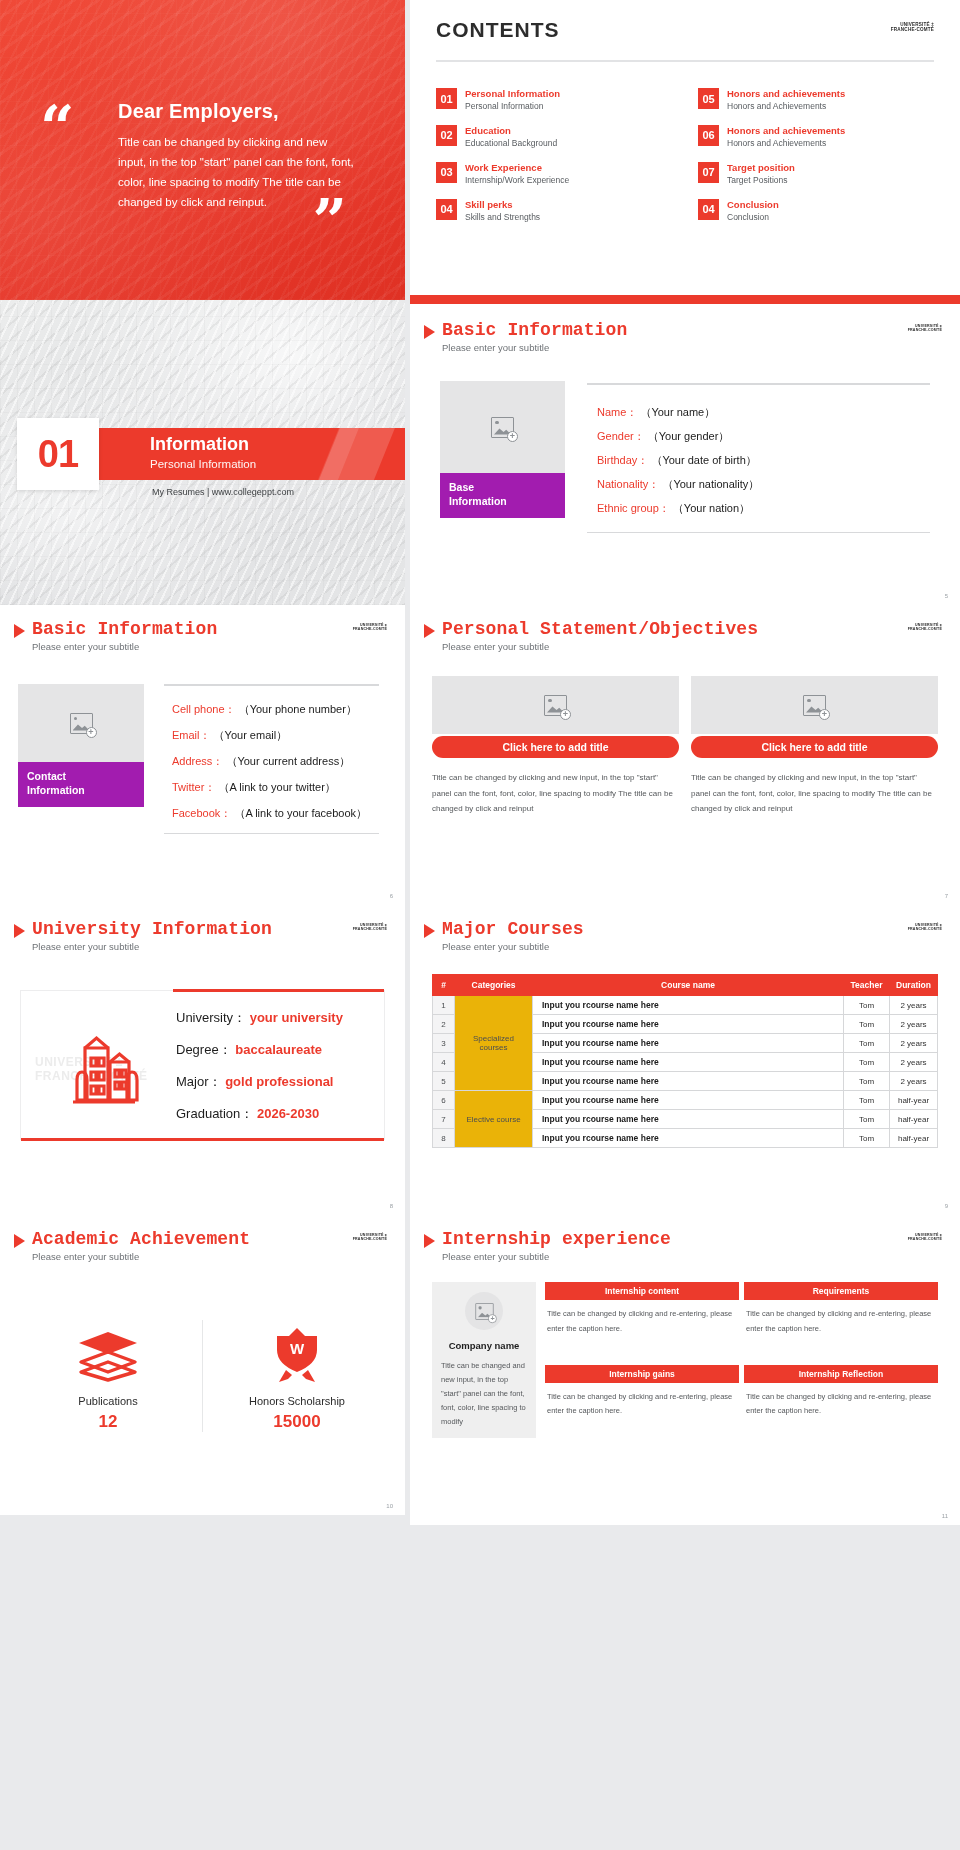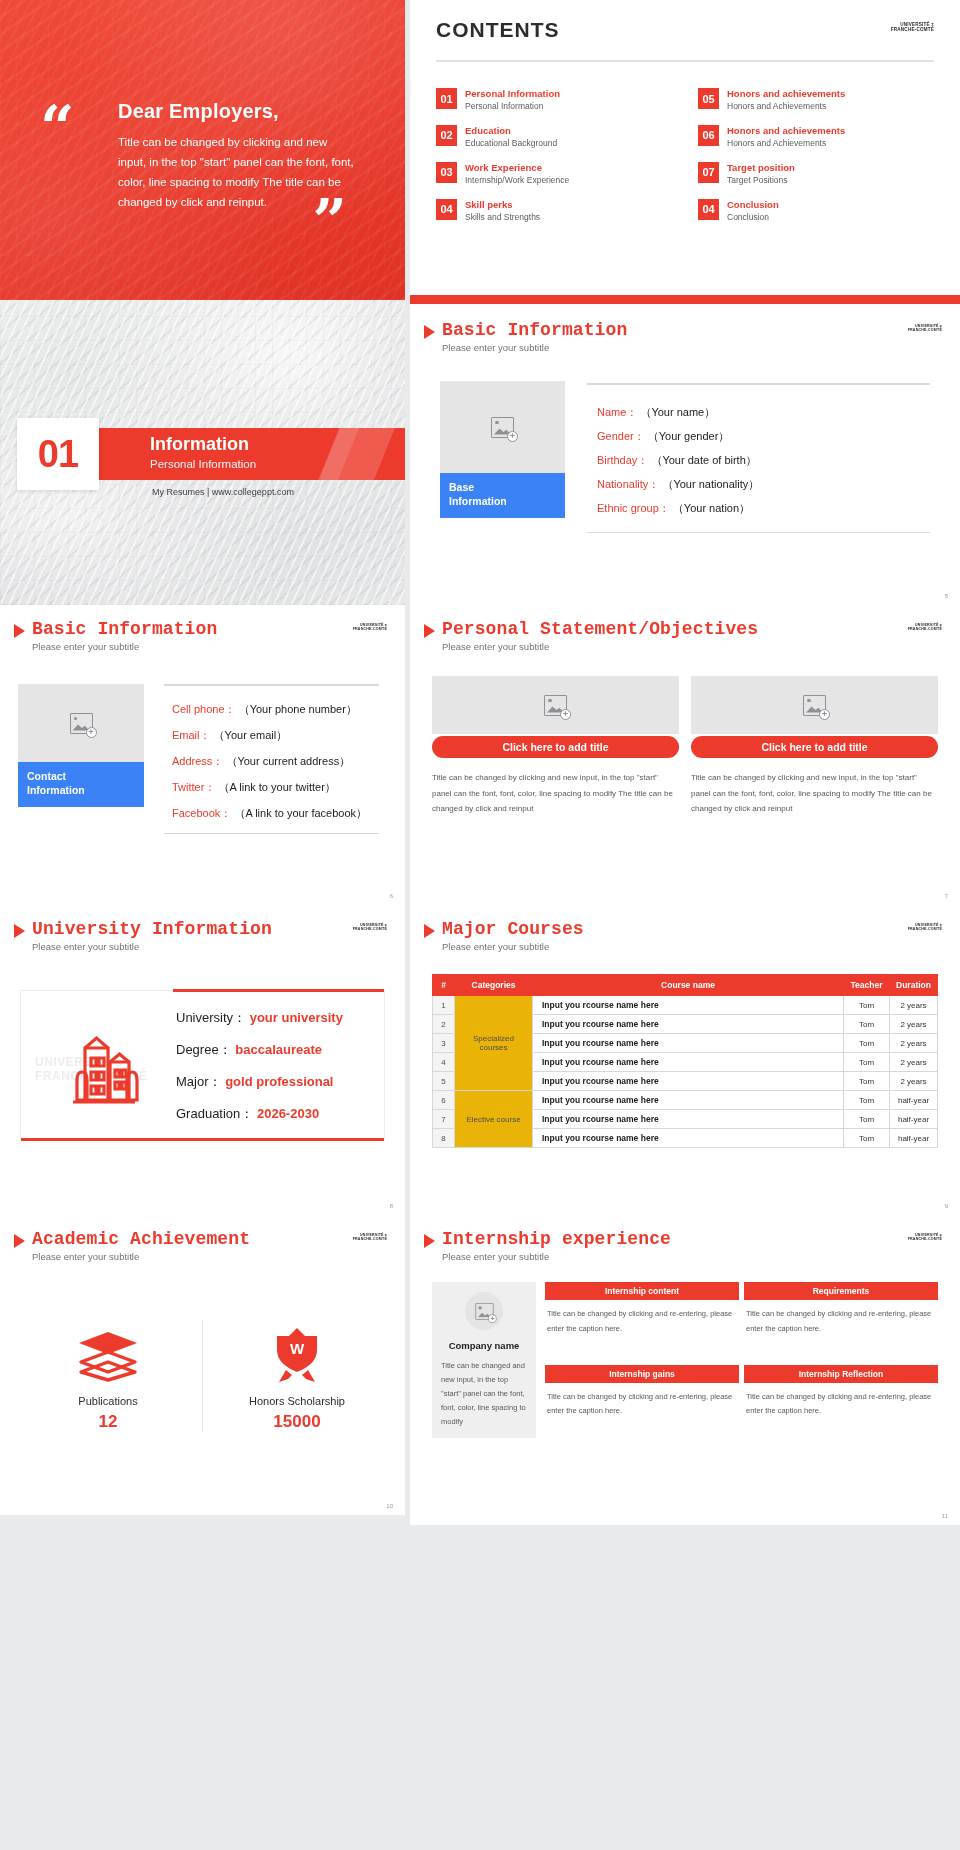--- a/index.html
+++ b/index.html
@@ -144,21 +144,21 @@
     background:#fff; border:1.6px solid #8e9296; color:#8e9296; font-size:9px; line-height:8px;
     text-align:center; font-weight:700;
   }
 
   
   .sl-basic { height:305px; position:relative; }
   .basic-body { display:flex; gap:22px; padding:28px 30px 0 30px; }
   .basic-left { width:125px; }
   .basic-left .imgph { height:92px; }
   .redlabel {
-    background:#3b82f6; color:#fff; font-size:10.5px; font-weight:700; line-height:1.3;
+    background:#a21caf; color:#fff; font-size:10.5px; font-weight:700; line-height:1.3;
     padding:8px 9px; min-height:45px;
   }
   .basic-right { flex:1; padding-top:2px; }
   .hline { height:1.5px; background:#d8d9db; }
   .kv { margin:20px 0 16px 10px; }
   .kv-row { font-size:11px; margin-bottom:9px; color:#222; }
   .kv-row .k { color:#ec3a2c; }
   .kv-row .v { color:#1c1c1c; }
 
   

